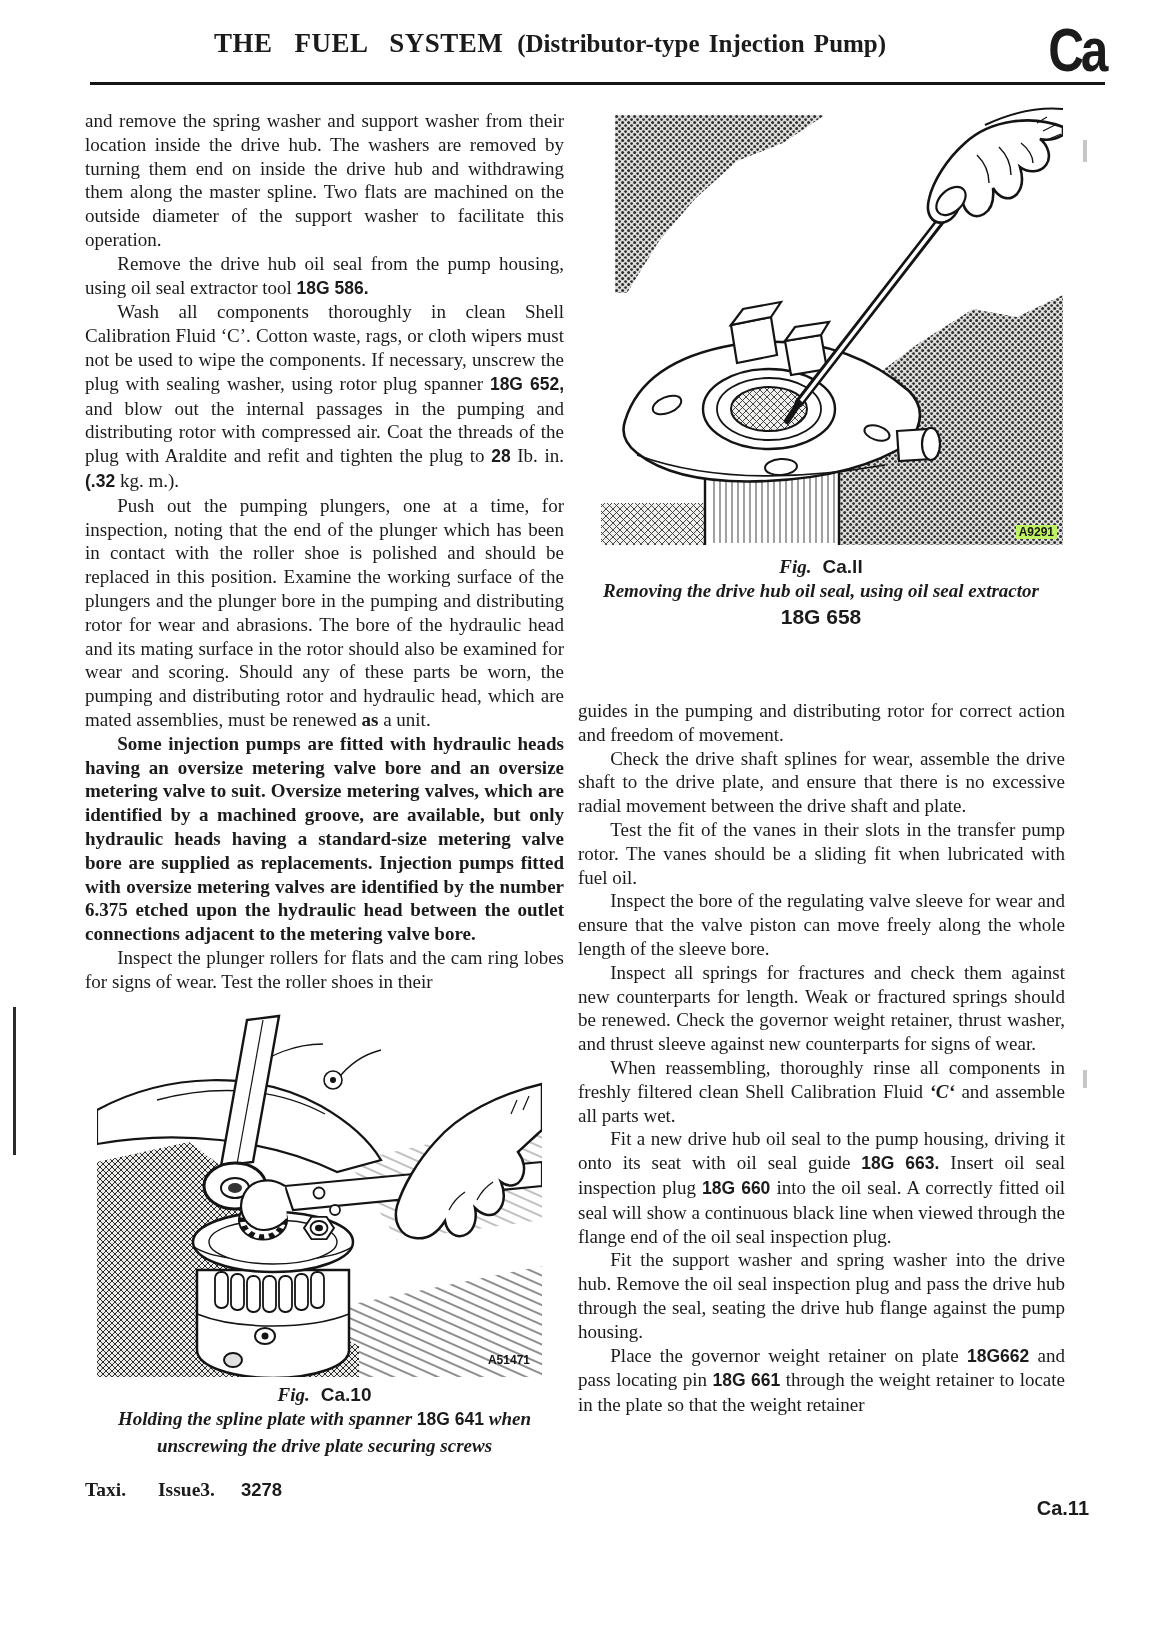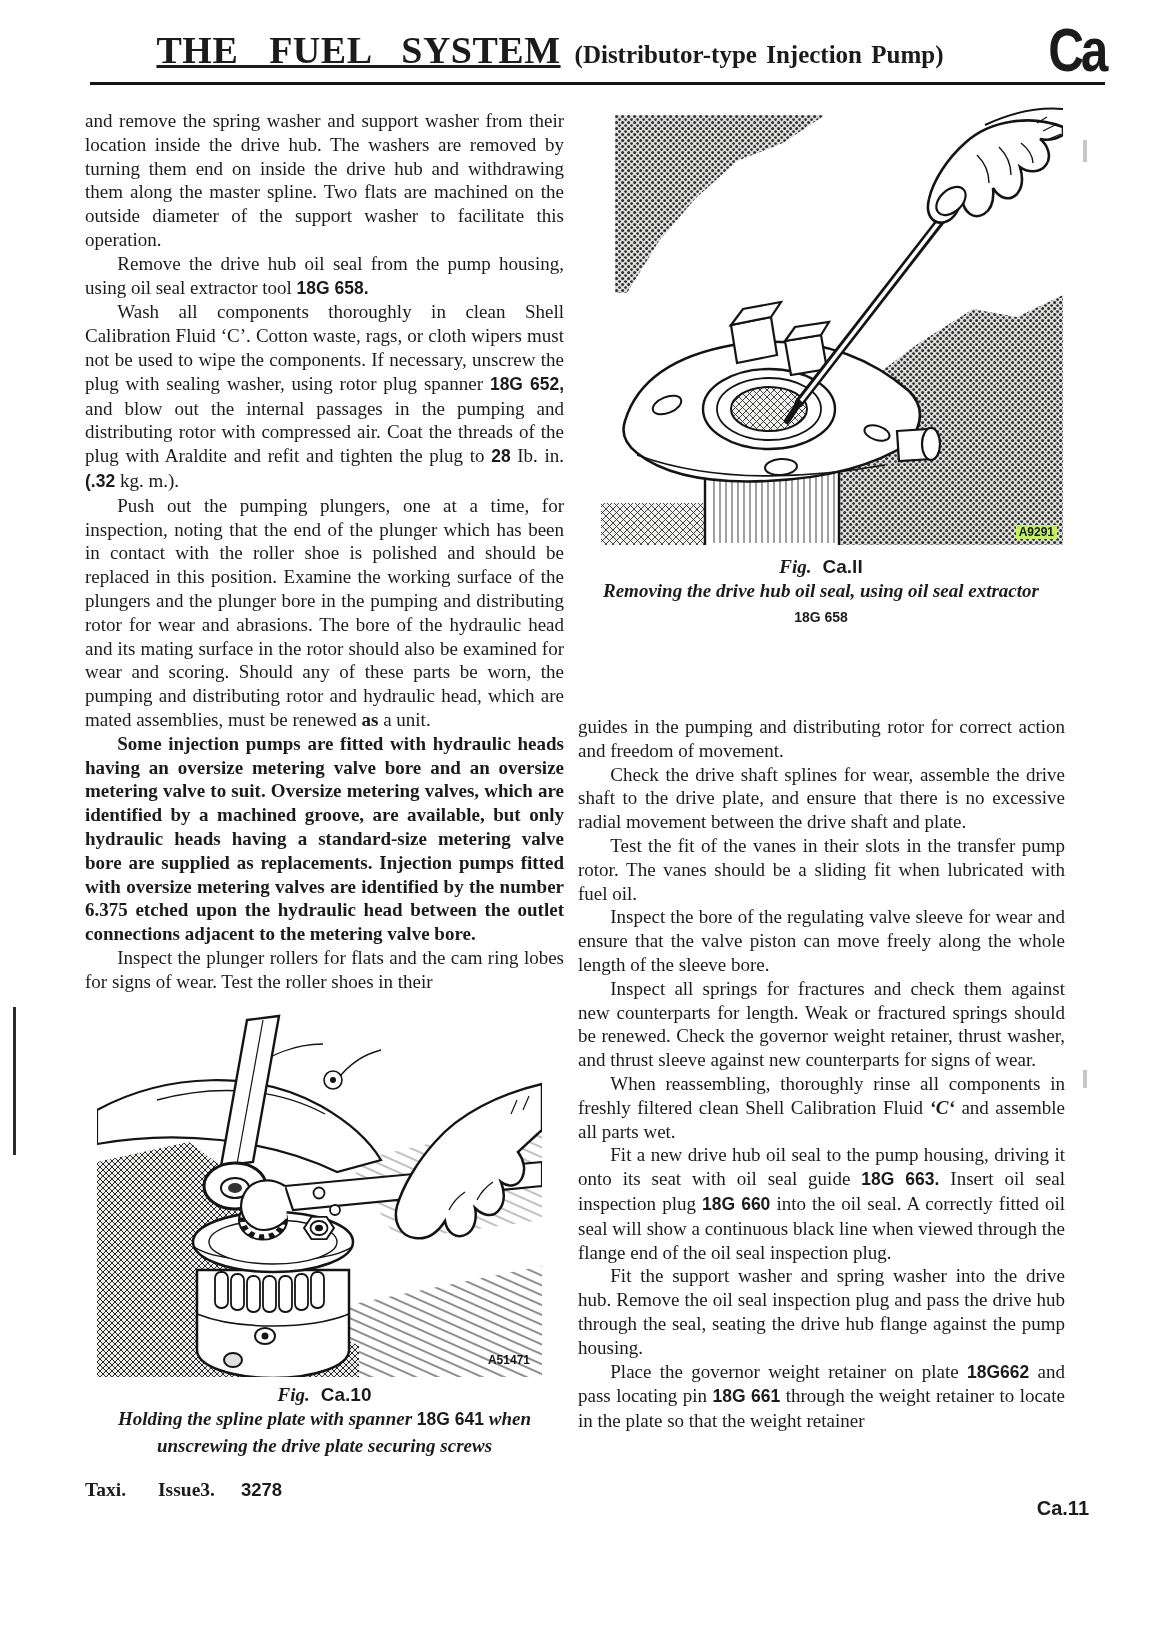--- a/index.html
+++ b/index.html
@@ -1,32 +1,32 @@
 <!DOCTYPE html>
 <html><head>
 <meta charset="utf-8">
 <style>
   html,body{margin:0;padding:0;background:#ffffff;}
   .page{position:relative;width:1157px;height:1637px;background:#fff;
         font-family:"Liberation Serif",serif;color:#1b1b1b;overflow:hidden;}
 
   
   .header{position:absolute;left:90px;top:28px;width:920px;text-align:center;font-weight:bold;white-space:nowrap;}
-  .title-main{font-size:38px;word-spacing:0.55em;letter-spacing:0.5px;text-decoration:underline;}
+  .title-main{font-size:27px;word-spacing:0.55em;letter-spacing:0.5px;}
   .title-sub{font-size:25px;word-spacing:0.12em;margin-left:10px;}
   .logo{position:absolute;right:52px;top:14px;font-family:"Liberation Sans",sans-serif;
         font-weight:900;font-size:62px;letter-spacing:-4px;transform:scaleX(0.8);transform-origin:right top;}
   .rule{position:absolute;left:90px;top:82px;width:1015px;height:3px;background:#161616;}
 
   
   .col{position:absolute;font-size:19px;line-height:23.8px;text-align:justify;}
   .col p{margin:0;text-indent:1.7em;}
   .col p.noindent{text-indent:0;}
   .left-col{left:85px;top:109px;width:479px;}
-  .right-col{left:578px;top:715px;width:487px;}
+  .right-col{left:578px;top:699px;width:487px;}
 
   .seg-t{font-family:"Liberation Sans",sans-serif;font-weight:bold;font-style:normal;font-size:17.5px;text-align:center;}
   .seg-b{font-weight:bold;}
   .seg-bi{font-weight:bold;font-style:italic;}
 
   
   .figure{position:absolute;}
   .fig11{left:585px;top:103px;width:478px;height:442px;}
   .fig10{left:97px;top:1014px;width:445px;height:363px;}
   .figure svg{display:block;width:100%;height:100%;}
@@ -35,21 +35,21 @@
   .plate-code.on-dark{background:#bef264;padding:0 3px;}
   .fig11 .plate-code{right:6px;bottom:6px;}
   .fig10 .plate-code{right:12px;bottom:10px;}
 
   .fig-caption{position:absolute;text-align:center;font-size:19px;}
   .cap-fig11{left:575px;top:556px;width:492px;}
   .cap-fig10{left:85px;top:1384px;width:479px;}
   .figword{font-style:italic;font-weight:bold;margin-right:11px;}
   .fignum{font-family:"Liberation Sans",sans-serif;font-weight:bold;}
   .cap-line{font-weight:bold;font-style:italic;line-height:25.5px;}
-  .cap-tool{font-family:"Liberation Sans",sans-serif;font-weight:bold;font-size:14px;line-height:26px;}
+  .cap-tool{font-family:"Liberation Sans",sans-serif;font-weight:bold;font-size:21px;line-height:26px;}
 
   
   .footer-left{position:absolute;left:85px;top:1479px;font-weight:bold;font-size:19.5px;}
   .footer-left .gap1{margin-left:32px;}
   .footer-left .code{font-family:"Liberation Sans",sans-serif;margin-left:26px;font-size:18.5px;}
   .footer-right{position:absolute;right:68px;top:1497px;font-family:"Liberation Sans",sans-serif;
                 font-weight:bold;font-size:20px;}
 
   .change-bar{position:absolute;left:13px;top:1007px;width:3px;height:148px;background:#2b2b2b;}
   .artifact{position:absolute;left:1083px;width:4px;background:#c6c6c6;}
@@ -63,21 +63,21 @@
 
   <div class="header">
     <span class="title-main">THE FUEL SYSTEM</span>
     <span class="title-sub">(Distributor-type Injection Pump)</span>
   </div>
   <div class="logo">Ca</div>
   <div class="rule"></div>
 
   <div class="col left-col">
       <p class="noindent"><span class="seg-n">and remove the spring washer and support washer from their location inside the drive hub. The washers are removed by turning them end on inside the drive hub and withdrawing them along the master spline. Two flats are machined on the outside diameter of the support washer to facilitate this operation.</span></p>
-      <p><span class="seg-n">Remove the drive hub oil seal from the pump housing, using oil seal extractor tool </span><span class="seg-t">18G 658.</span></p>
+      <p><span class="seg-n">Remove the drive hub oil seal from the pump housing, using oil seal extractor tool </span><span class="seg-t">18G 586.</span></p>
       <p><span class="seg-n">Wash all components thoroughly in clean Shell Calibration Fluid ‘C’. Cotton waste, rags, or cloth wipers must not be used to wipe the components. If necessary, unscrew the plug with sealing washer, using rotor plug spanner </span><span class="seg-t">18G 652,</span><span class="seg-n"> and blow out the internal passages in the pumping and distributing rotor with compressed air. Coat the threads of the plug with Araldite and refit and tighten the plug to </span><span class="seg-t">28</span><span class="seg-n"> Ib. in. </span><span class="seg-t">(.32</span><span class="seg-n"> kg. m.).</span></p>
       <p><span class="seg-n">Push out the pumping plungers, one at a time, for inspection, noting that the end of the plunger which has been in contact with the roller shoe is polished and should be replaced in this position. Examine the working surface of the plungers and the plunger bore in the pumping and distributing rotor for wear and abrasions. The bore of the hydraulic head and its mating surface in the rotor should also be examined for wear and scoring. Should any of these parts be worn, the pumping and distributing rotor and hydraulic head, which are mated assemblies, must be renewed </span><span class="seg-b">as</span><span class="seg-n"> a unit.</span></p>
       <p><span class="seg-b">Some injection pumps are fitted with hydraulic heads having an oversize metering valve bore and an oversize metering valve to suit. Oversize metering valves, which are identified by a machined groove, are available, but only hydraulic heads having a standard-size metering valve bore are supplied as replacements. Injection pumps fitted with oversize metering valves are identified by the number 6.375 etched upon the hydraulic head between the outlet connections adjacent to the metering valve bore.</span></p>
       <p><span class="seg-n">Inspect the plunger rollers for flats and the cam ring lobes for signs of wear. Test the roller shoes in their</span></p>
     </div>
 
   <div class="figure fig11">
     <svg viewBox="0 0 478 442" xmlns="http://www.w3.org/2000/svg">
       <defs>
         <pattern id="p-dots" width="6" height="6" patternUnits="userSpaceOnUse">

